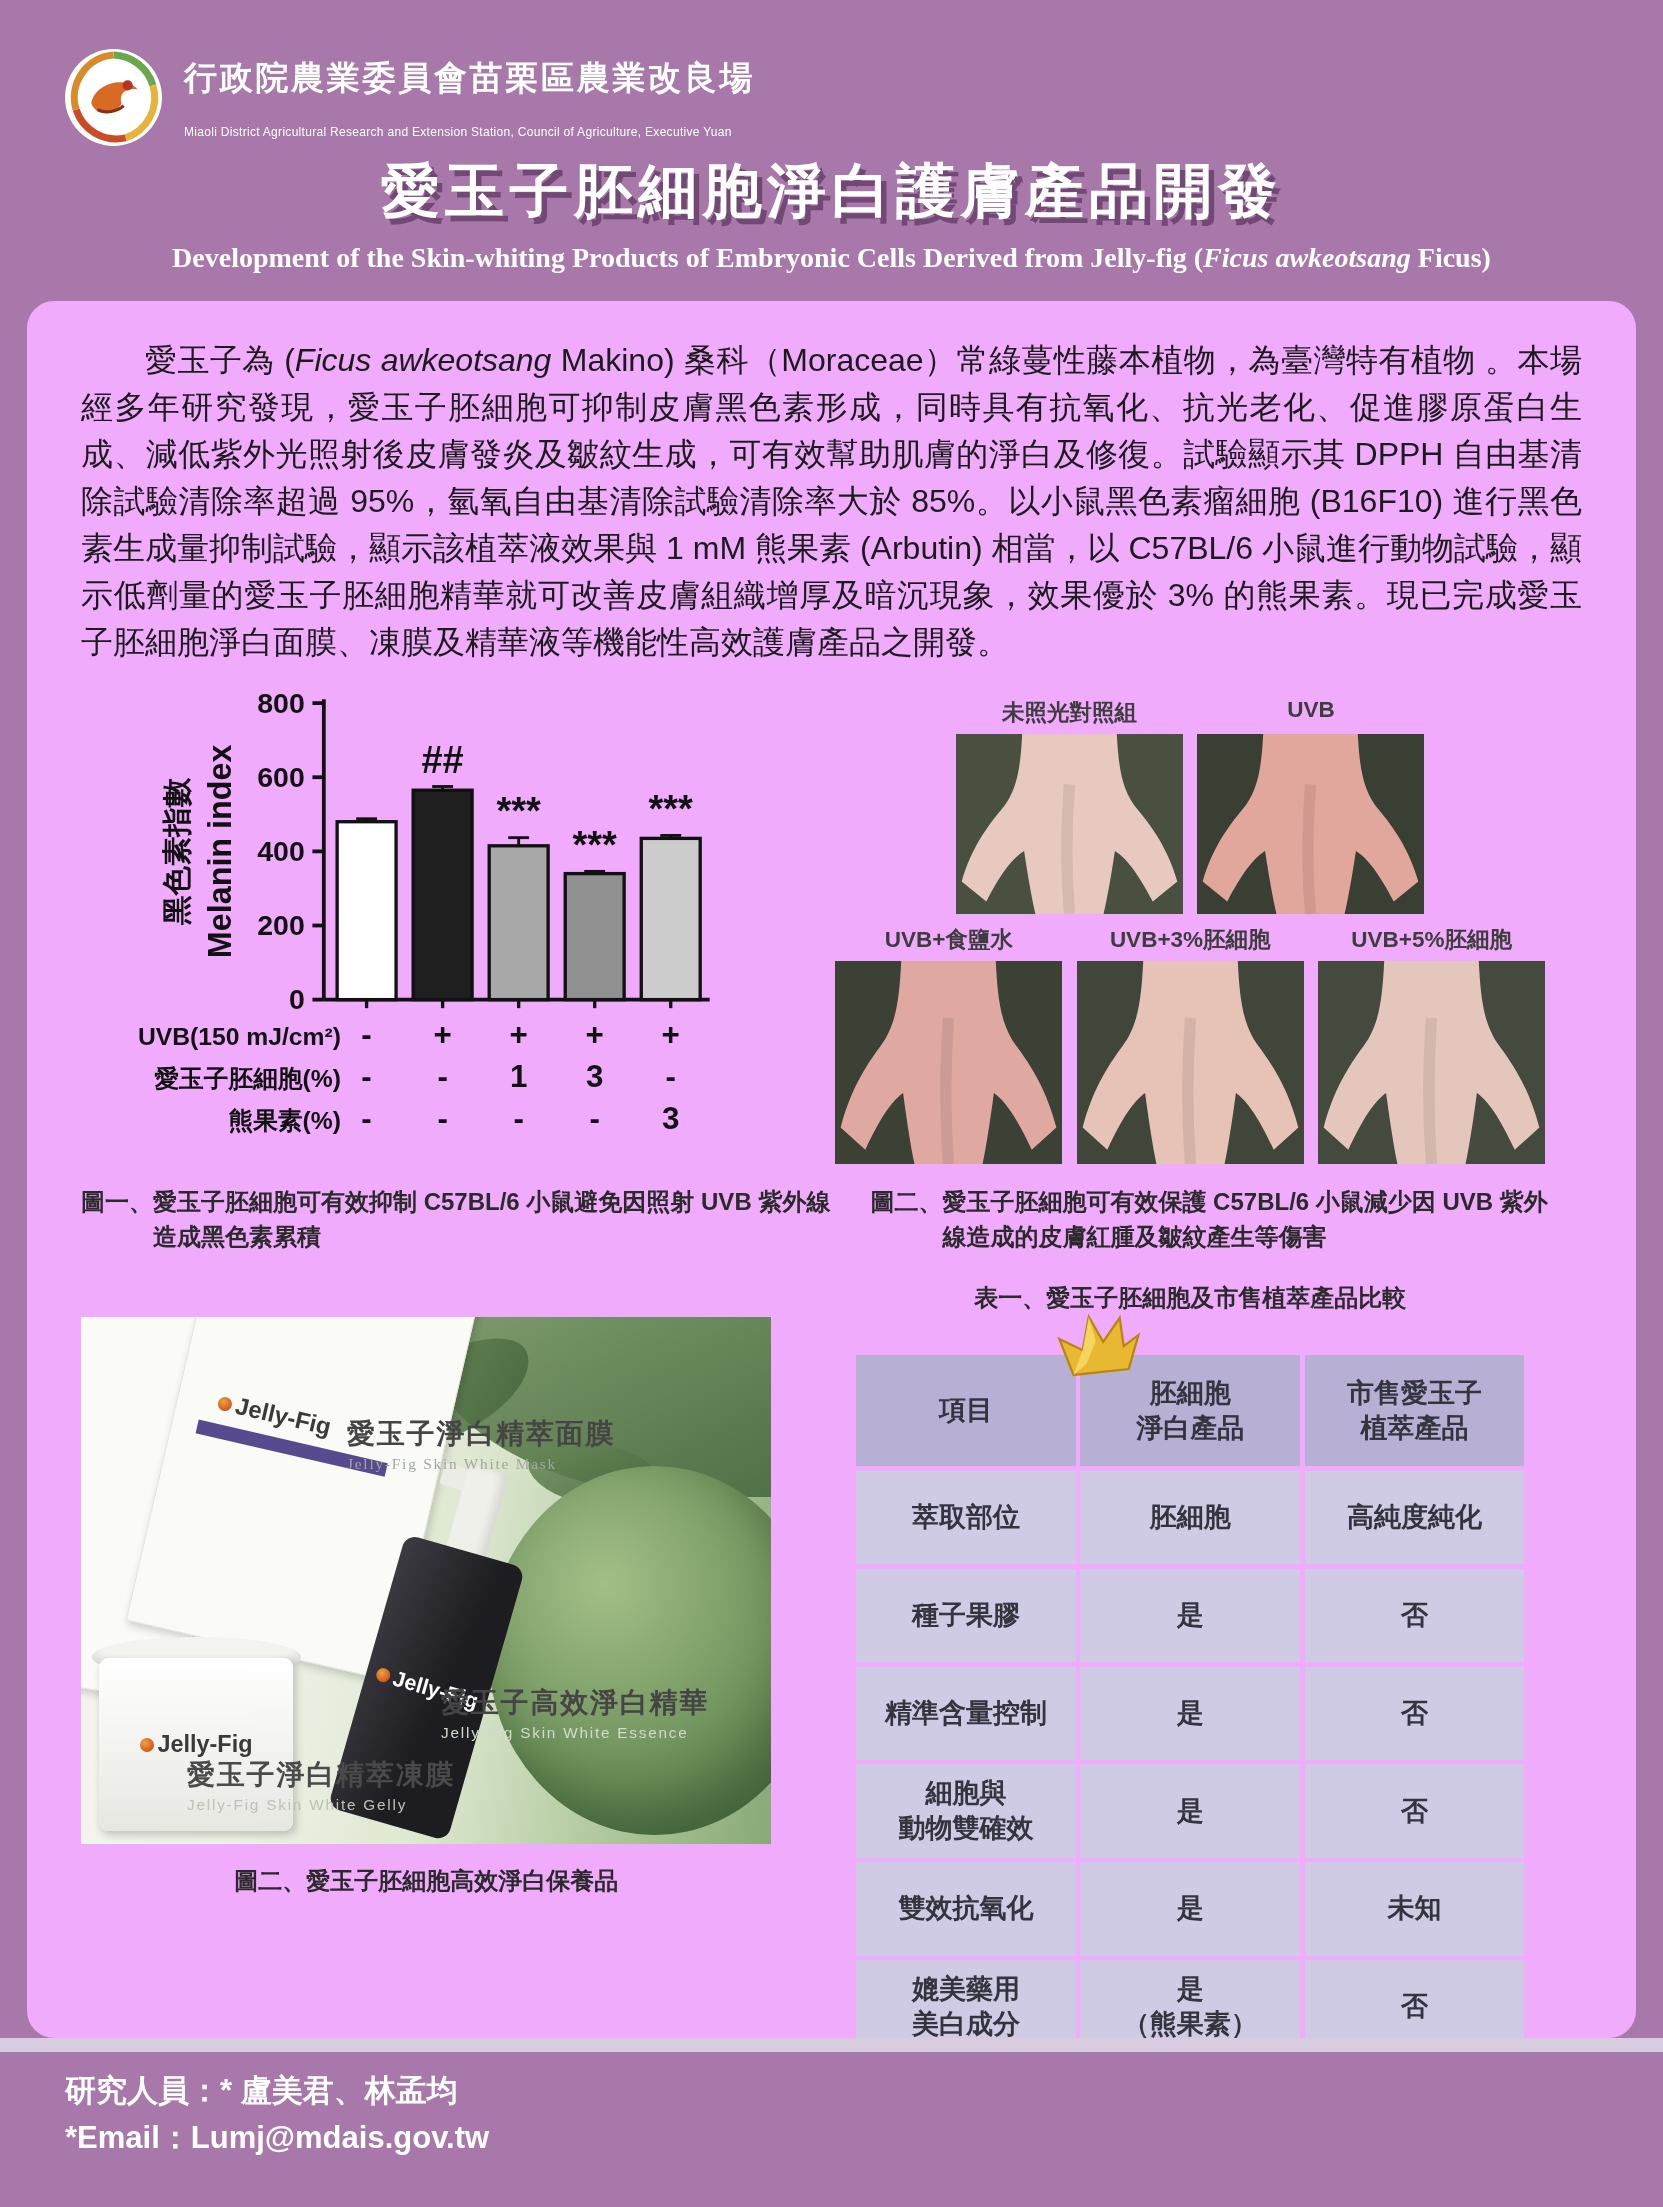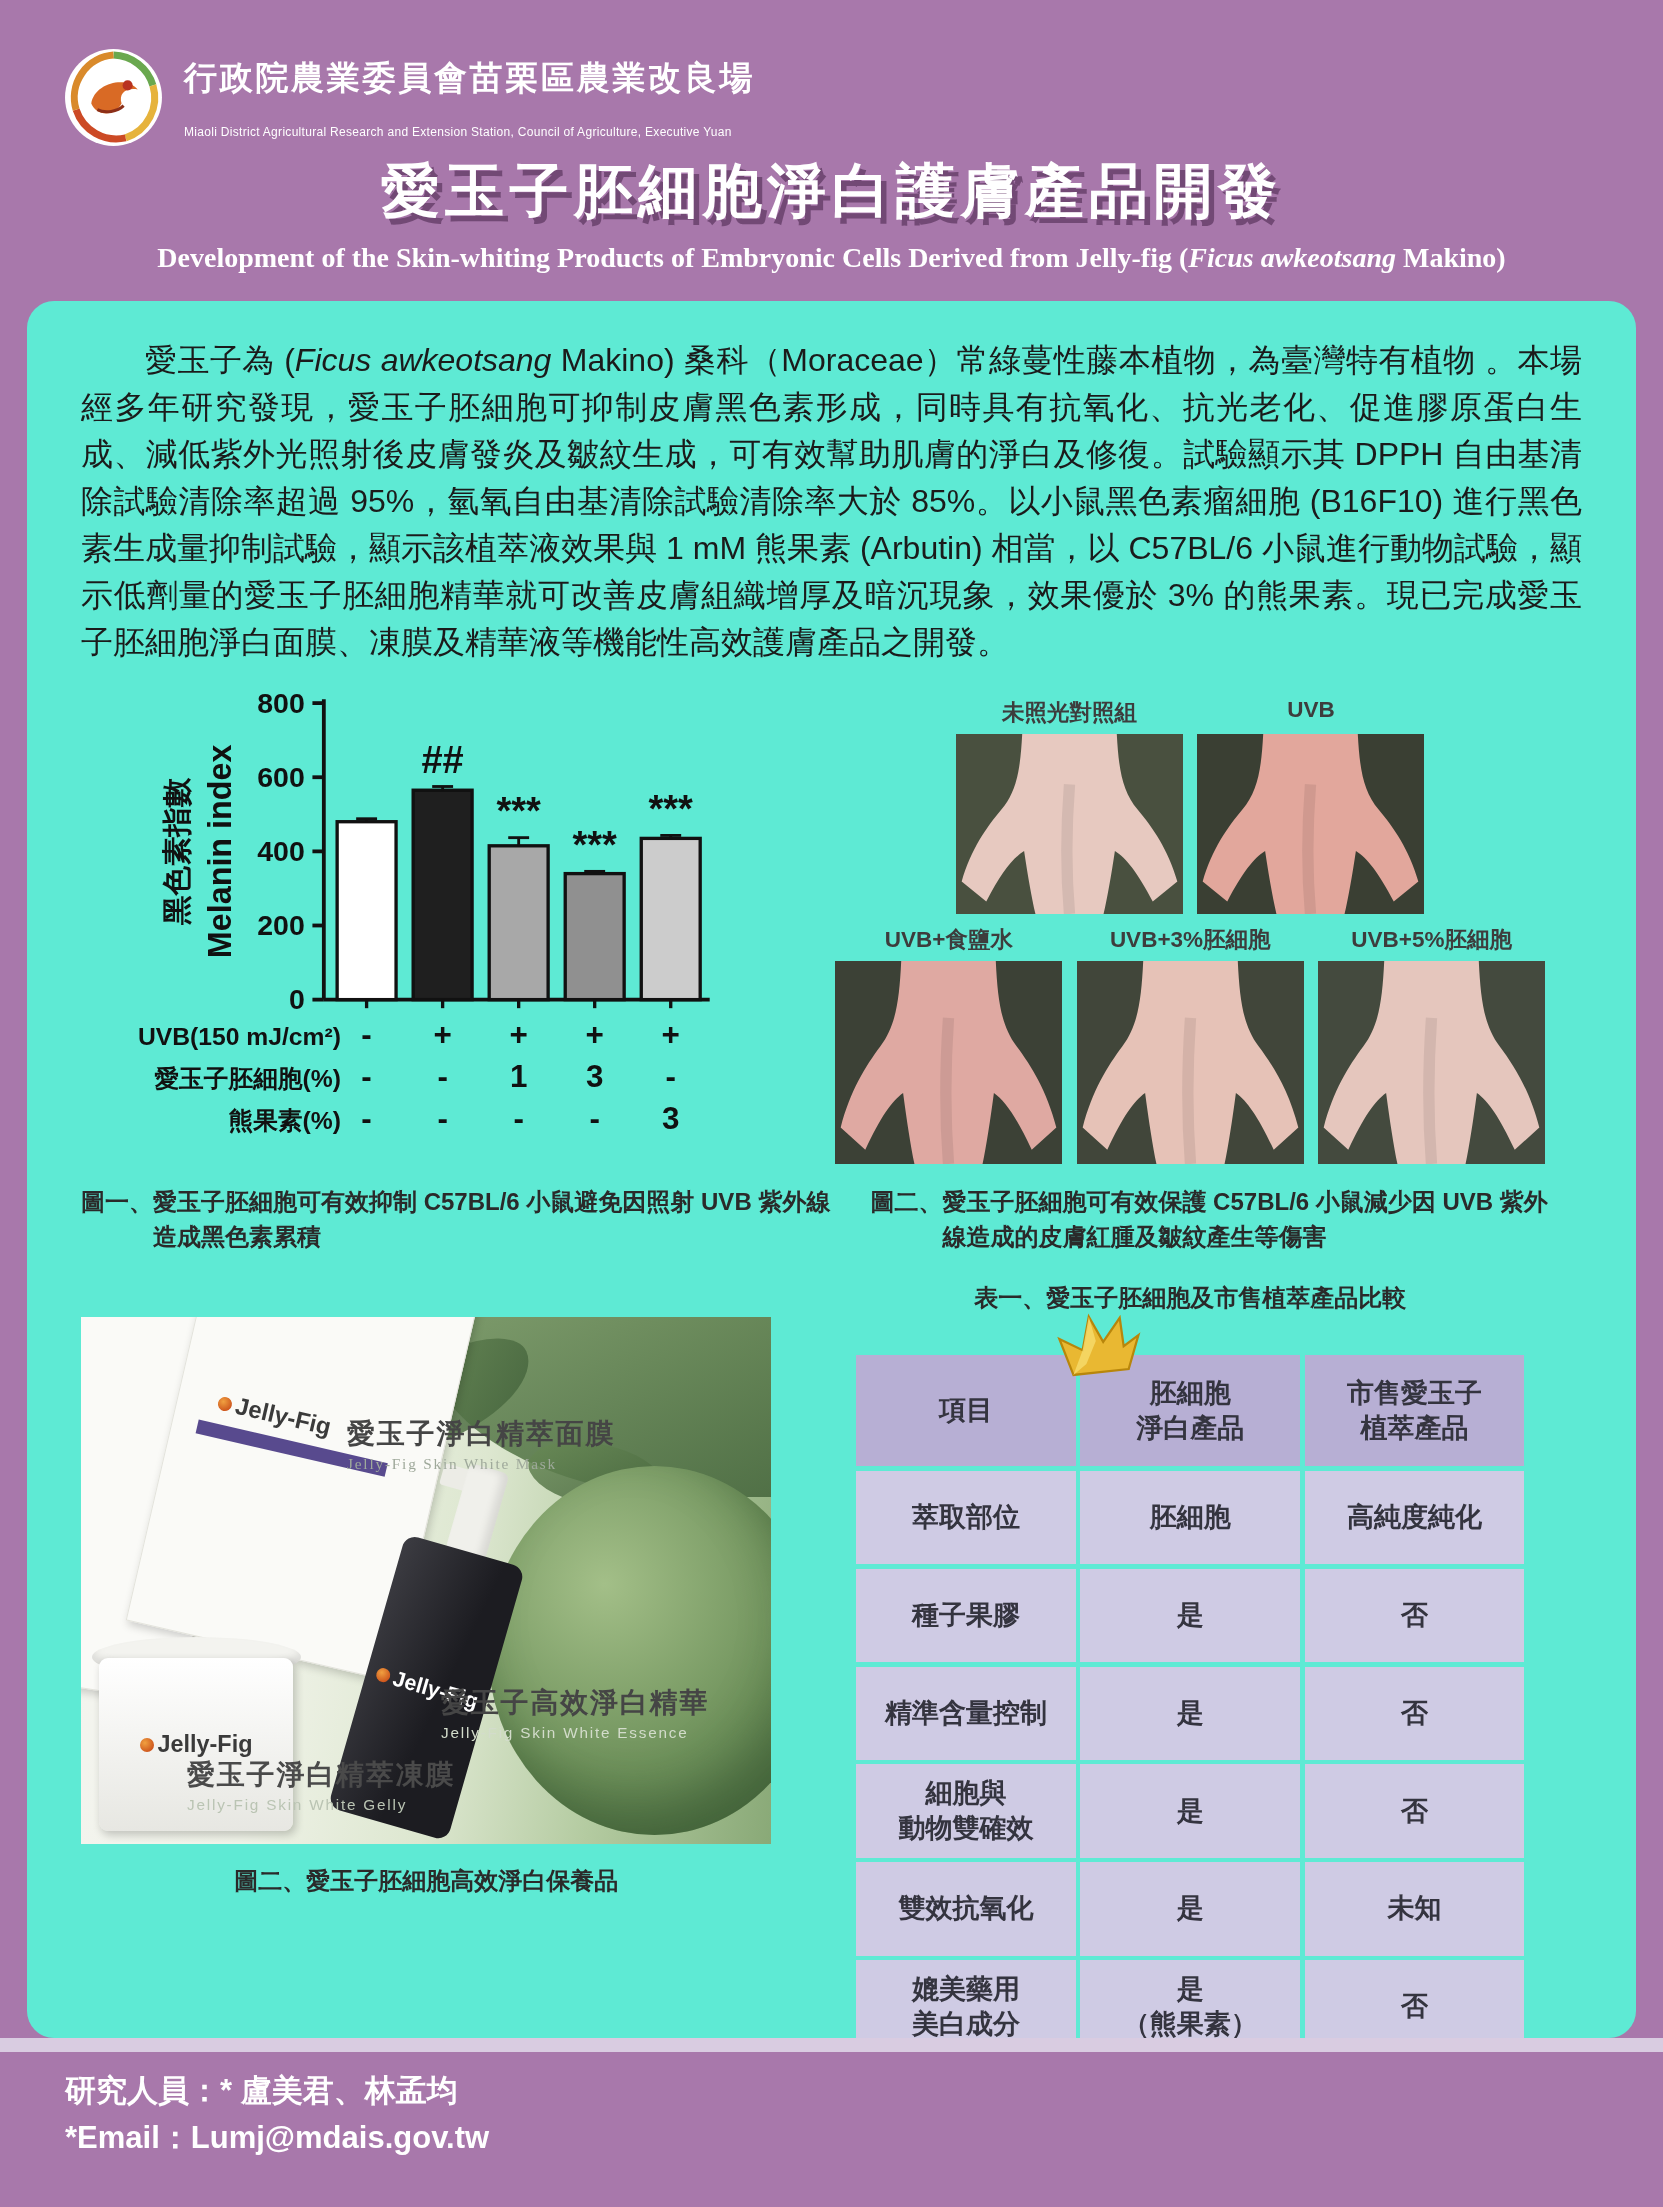--- a/index.html
+++ b/index.html
@@ -21,21 +21,21 @@
     letter-spacing:5.4px;margin-top:3.6px;
     text-shadow:5.4px 6.3px 0 rgba(70,35,72,.55);
   }
   .subtitle{
     color:#fff;font-family:"Liberation Serif",serif;font-size:28px;font-weight:bold;
     text-align:center;margin:10.8px 0 27px;
   }
   .subtitle .ital{font-style:italic;}
   
   .card{
-    flex:1;margin:0 27px;background:#5eead4;border-radius:27px;
+    flex:1;margin:0 27px;background:#f0abfc;border-radius:27px;
     padding:36px 54px 21.6px;display:flex;flex-direction:column;overflow:hidden;
   }
   .abstract{
     font-size:32px;line-height:47px;color:#1b1b1b;text-align:justify;
     text-indent:2em;margin:0;
   }
   .abstract .ital{font-style:italic;}
   
   .figures{display:flex;gap:27px;margin-top:20px;align-items:flex-start;}
   .chart-col{width:46%;display:flex;justify-content:center;}
@@ -130,21 +130,21 @@
       <path d="M28,56 C31,36 62,28 74,42 C62,40 55,46 58,56 C50,70 33,68 28,56 Z" fill="#d96a25"></path>
       <circle cx="64" cy="38" r="5" fill="#b83220"></circle>
       <path d="M34,62 C42,66 54,64 60,58" fill="none" stroke="#8c2f18" stroke-width="3"></path>
     </svg>
     <div class="org-text">
       <div class="zh">行政院農業委員會苗栗區農業改良場</div>
       <div class="en">Miaoli District Agricultural Research and Extension Station, Council of Agriculture, Executive Yuan</div>
     </div>
   </div>
   <div class="title">愛玉子胚細胞淨白護膚產品開發</div>
-  <div class="subtitle" id="subtitle-segments"><span>Development of the Skin-whiting Products of Embryonic Cells Derived from Jelly-fig (</span><span class="ital">Ficus awkeotsang</span><span> Makino)</span></div>
+  <div class="subtitle" id="subtitle-segments"><span>Development of the Skin-whiting Products of Embryonic Cells Derived from Jelly-fig (</span><span class="ital">Ficus awkeotsang</span><span> Ficus)</span></div>
 </div>
 
 <div class="card">
 
   <p class="abstract" id="abstract-text"><span>愛玉子為 (</span><span class="ital">Ficus awkeotsang</span><span> Makino) 桑科（Moraceae）常綠蔓性藤本植物，為臺灣特有植物 。本場經多年研究發現，愛玉子胚細胞可抑制皮膚黑色素形成，同時具有抗氧化、抗光老化、促進膠原蛋白生成、減低紫外光照射後皮膚發炎及皺紋生成，可有效幫助肌膚的淨白及修復。試驗顯示其 DPPH 自由基清除試驗清除率超過 95%，氫氧自由基清除試驗清除率大於 85%。以小鼠黑色素瘤細胞 (B16F10) 進行黑色素生成量抑制試驗，顯示該植萃液效果與 1 mM 熊果素 (Arbutin) 相當，以 C57BL/6 小鼠進行動物試驗，顯示低劑量的愛玉子胚細胞精華就可改善皮膚組織增厚及暗沉現象，效果優於 3% 的熊果素。現已完成愛玉子胚細胞淨白面膜、凍膜及精華液等機能性高效護膚產品之開發。</span></p>
 
   <div class="figures">
     <div class="chart-col" id="chart">
         <svg viewBox="-15 0 625 500" width="594">
           <line x1="190" y1="330" x2="190" y2="14" stroke="#111" stroke-width="4"></line>

